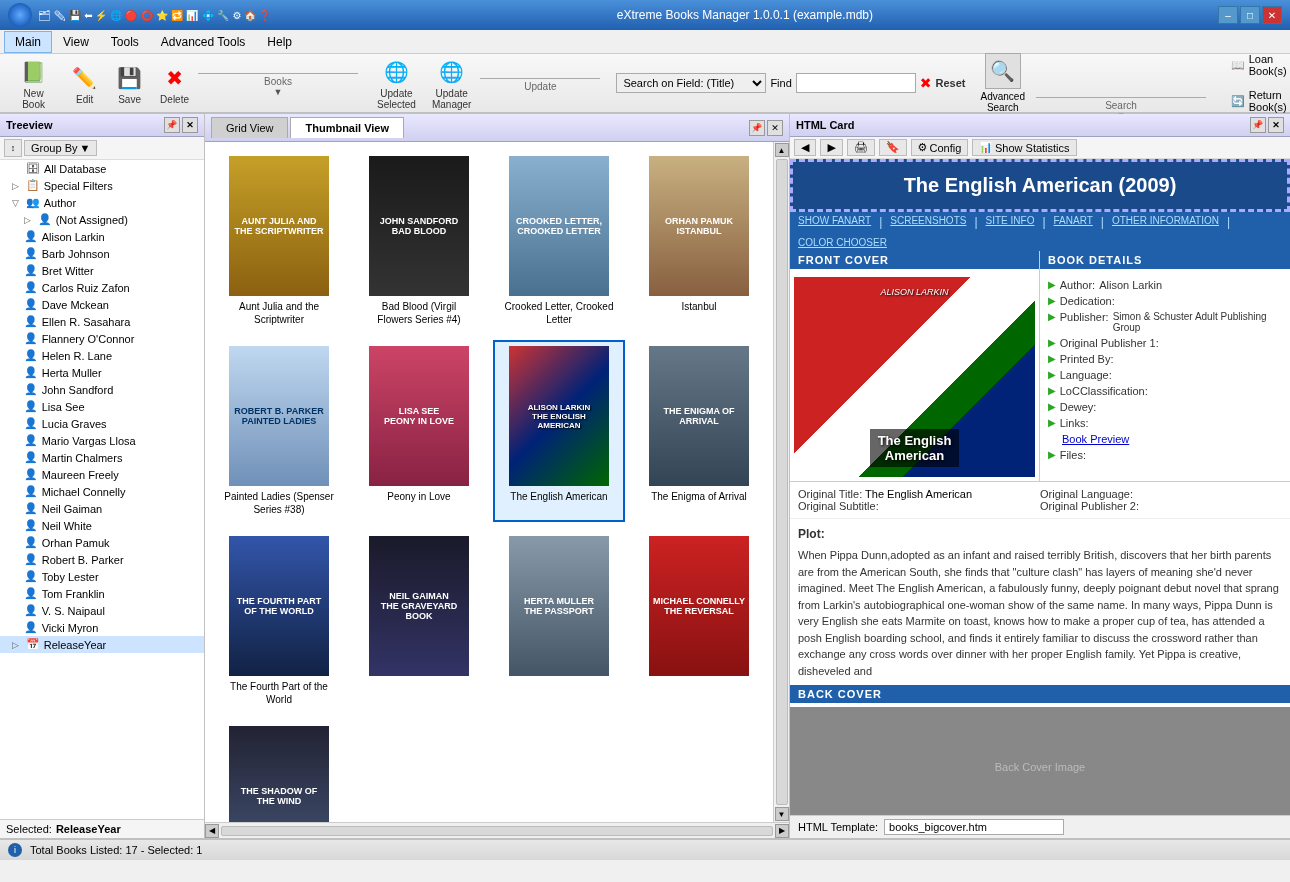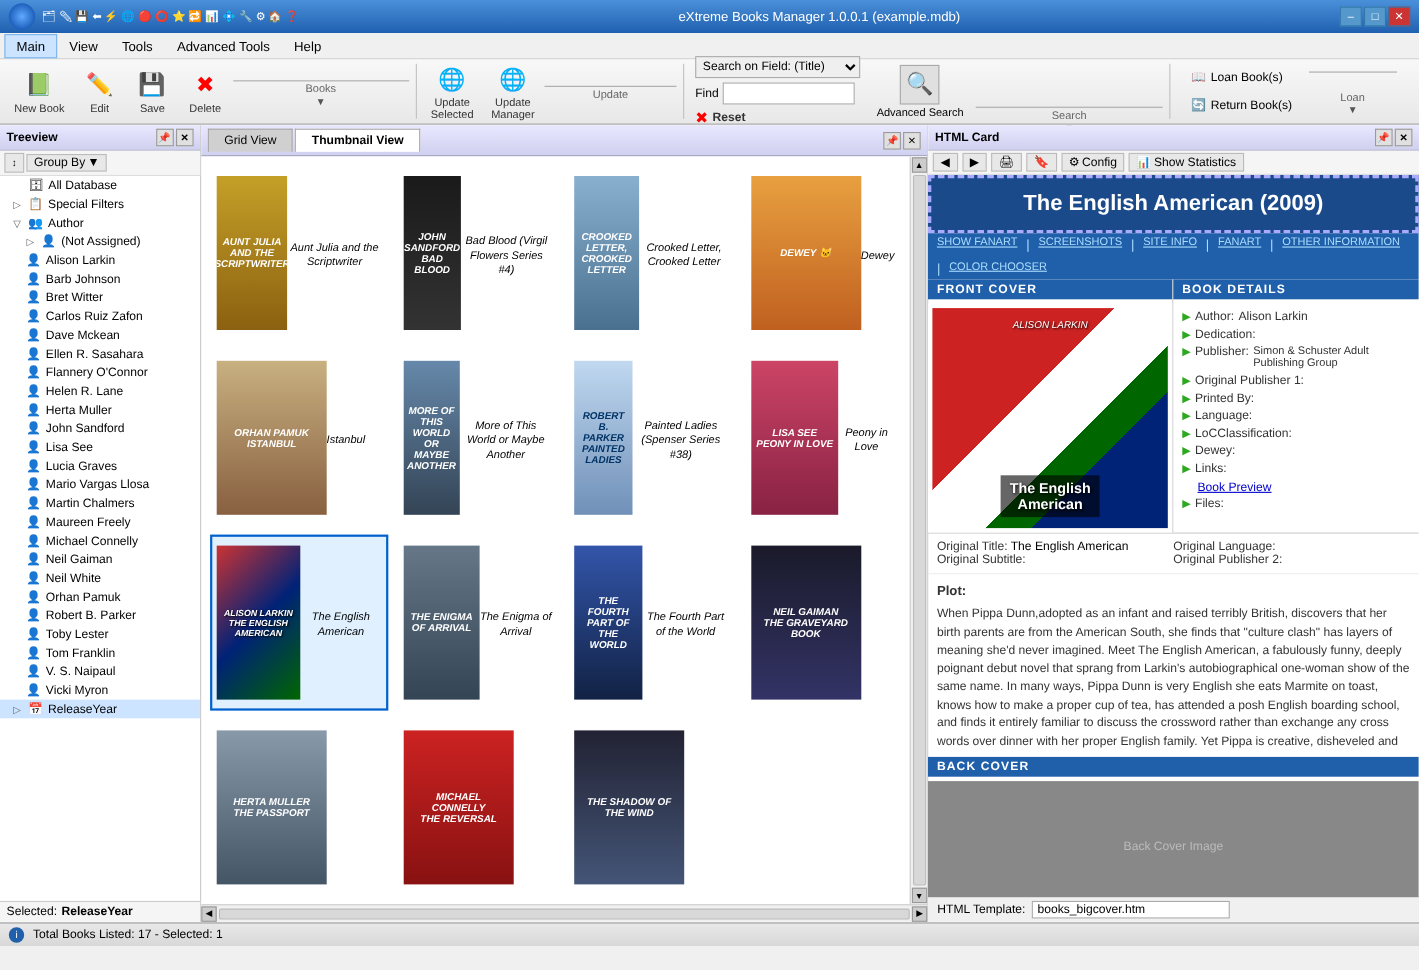--- a/index.html
+++ b/index.html
@@ -45,21 +45,21 @@
     .tree-indent-2 { padding-left: 24px; }
     .tree-expand { font-size: 9px; color: #666; width: 10px; }
     .selected-bar { background: #f5f5f5; border-top: 1px solid #ccc; padding: 3px 6px; font-size: 11px; display: flex; align-items: center; gap: 4px; }
 
     
     .books-panel { flex: 1; background: white; border-right: 1px solid #c0c0c0; display: flex; flex-direction: column; }
     .tabs-bar { background: #e8e8e8; border-bottom: 1px solid #ccc; display: flex; align-items: flex-end; padding: 2px 4px 0; }
     .tab { padding: 4px 14px; font-size: 11px; background: #d0d0d0; border: 1px solid #aaa; border-bottom: none; cursor: pointer; margin-right: 2px; }
     .tab.active { background: white; font-weight: bold; }
     .thumbnail-grid { display: grid; grid-template-columns: repeat(4, 1fr); gap: 8px; padding: 8px; overflow-y: auto; flex: 1; }
-    .book-thumb { display: flex; flex-direction: row; align-items: center; cursor: pointer; padding: 4px; border: 2px solid transparent; font-style: italic; }
+    .book-thumb { display: flex; flex-direction: column; align-items: center; cursor: pointer; padding: 4px; border: 2px solid transparent; }
     .book-thumb.selected { border: 2px solid #0060cc; background: #e0f0ff; }
     .book-cover { width: 100px; height: 140px; background: #ddd; display: flex; align-items: center; justify-content: center; font-size: 10px; text-align: center; overflow: hidden; position: relative; }
     .book-title { font-size: 10px; text-align: center; margin-top: 4px; max-width: 110px; line-height: 1.3; }
 
     
     .html-card-panel { width: 500px; background: white; display: flex; flex-direction: column; }
     .html-card-header { background: linear-gradient(to bottom, #e8e8ff, #d0d0f0); border-bottom: 1px solid #a0a0c0; padding: 3px 6px; display: flex; align-items: center; justify-content: space-between; font-weight: bold; font-size: 11px; }
     .html-card-toolbar { background: #f5f5f5; border-bottom: 1px solid #ddd; padding: 2px 4px; display: flex; align-items: center; gap: 4px; }
     .html-card-btn { padding: 1px 6px; font-size: 11px; background: #e8e8e8; border: 1px solid #bbb; cursor: pointer; display: flex; align-items: center; gap: 2px; }
     .html-card-content { flex: 1; overflow-y: auto; padding: 0; }
@@ -160,21 +160,21 @@
       <div class="toolbar-btn-label" style="max-width:60px;">Update<br>Manager</div>
     </div>
   </div>
   <div style="display:flex; flex-direction:column; align-items:center;">
     <div style="height:4px;"></div>
     <div style="font-size:10px; color:#666; border-top:1px solid #aaa; padding-top:2px; width:120px; text-align:center;">Update</div>
   </div>
 
   <div class="toolbar-separator"></div>
 
-  <div style="display:flex; flex-direction:column; gap:4px; padding: 2px 4px;">
+  <div style="display:flex; flex-direction:row; gap:4px; padding: 2px 4px;">
     <div style="display:flex; align-items:center; gap:4px;">
       <select style="height:20px; font-size:11px; padding:1px 2px; border:1px solid #aaa; width:150px;">
         <option>Search on Field: (Title)</option>
       </select>
     </div>
     <div style="display:flex; align-items:center; gap:4px;">
       <label style="font-size:11px;">Find</label>
       <input type="text" style="width: 120px; height: 20px; font-size: 11px; padding: 1px 4px; border: 1px solid rgb(170, 170, 170);">
     </div>
     <div style="display:flex; align-items:center; gap:4px;">
@@ -390,38 +390,26 @@
             <div style="color:white; font-size:9px; text-align:center; padding:4px; font-weight:bold;">JOHN SANDFORD<br>BAD BLOOD</div>
           </div>
           <div class="book-title">Bad Blood (Virgil Flowers Series #4)</div>
         </div>
         <div class="book-thumb">
           <div class="book-cover cover-crooked">
             <div style="color:white; font-size:9px; text-align:center; padding:4px; font-weight:bold;">CROOKED LETTER, CROOKED LETTER</div>
           </div>
           <div class="book-title">Crooked Letter, Crooked Letter</div>
         </div>
-        <div class="book-thumb">
-          <div class="book-cover cover-dewey">
-            <div style="color:white; font-size:9px; text-align:center; padding:4px; font-weight:bold;">DEWEY 🐱</div>
-          </div>
-          <div class="book-title">Dewey</div>
-        </div>
 
         <div class="book-thumb">
           <div class="book-cover cover-istanbul">
             <div style="color:white; font-size:9px; text-align:center; padding:4px; font-weight:bold;">ORHAN PAMUK<br>ISTANBUL</div>
           </div>
           <div class="book-title">Istanbul</div>
-        </div>
-        <div class="book-thumb">
-          <div class="book-cover cover-more-world">
-            <div style="color:white; font-size:9px; text-align:center; padding:4px; font-weight:bold;">MORE OF THIS WORLD OR MAYBE ANOTHER</div>
-          </div>
-          <div class="book-title">More of This World or Maybe Another</div>
         </div>
         <div class="book-thumb">
           <div class="book-cover cover-painted-ladies">
             <div style="color:#003366; font-size:9px; text-align:center; padding:4px; font-weight:bold;">ROBERT B. PARKER<br>PAINTED LADIES</div>
           </div>
           <div class="book-title">Painted Ladies (Spenser Series #38)</div>
         </div>
 
         <div class="book-thumb">
           <div class="book-cover cover-peony">

